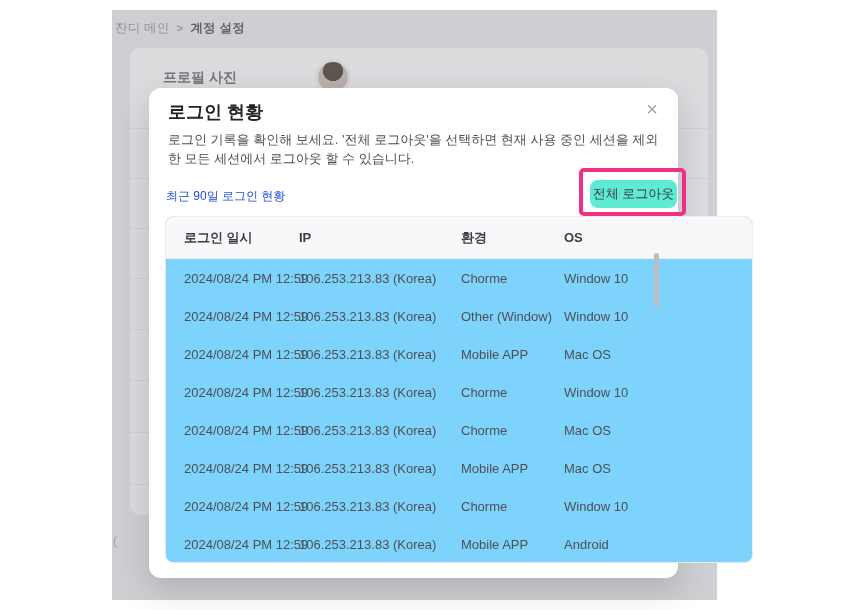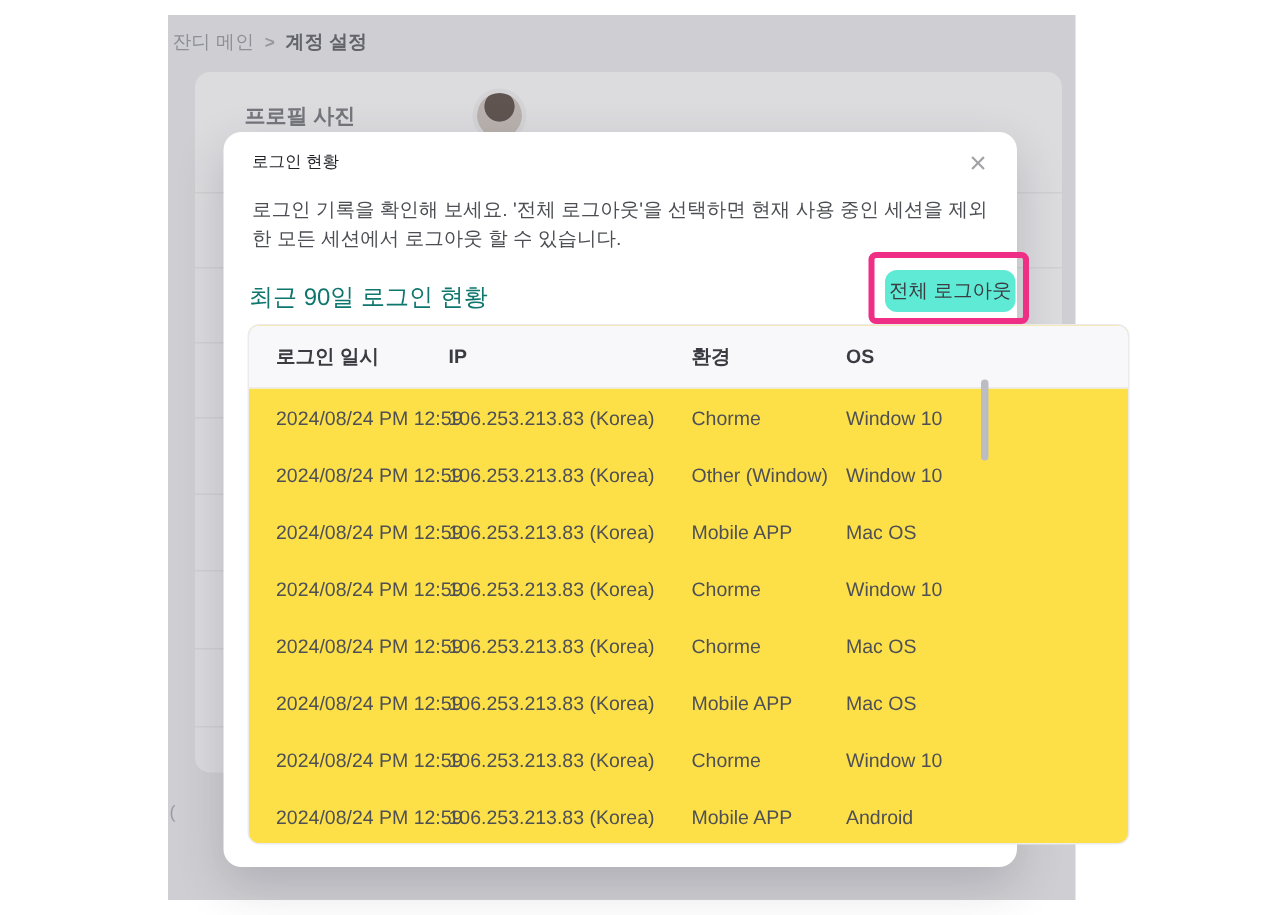--- a/index.html
+++ b/index.html
@@ -24,38 +24,38 @@
                background:radial-gradient(circle at 50% 30%, #5f5450 0 38%, #b9b1ad 40%);
                box-shadow:0 0 0 3px #d4d4d7; }
   .frag { position:absolute; font-size:12px; color:#9b9ca1; }
   .frag-left  { left:113px; top:534px; }
   .frag-right { left:672px; top:534px; }
 
   
   .modal { position:absolute; left:149px; top:88px; width:529px; height:490px;
            background:#ffffff; border-radius:12px;
            box-shadow:0 12px 32px rgba(45,45,60,.20); }
-  .modal-title { position:absolute; left:19px; top:12px; font-size:11px;
-                 font-weight:400; color:#222327; }
+  .modal-title { position:absolute; left:19px; top:12px; font-size:18px;
+                 font-weight:700; color:#222327; }
   .close-btn { position:absolute; left:491px; top:9px; width:24px; height:24px;
                text-align:center; line-height:24px; font-size:20px; color:#a2a3a8;
                cursor:pointer; background:none; border:none; }
   .modal-desc { position:absolute; left:19px; top:42px; width:498px; font-size:13px;
                 line-height:19px; color:#4c4e53; }
-  .period-label { position:absolute; left:17px; top:100px; font-size:16px; color:#0f766e; }
+  .period-label { position:absolute; left:17px; top:100px; font-size:12px; color:#1d4ed8; }
   .logout-btn { position:absolute; left:441px; top:92px; width:87px; height:28px;
                 background:#5eead4; border:none; border-radius:8px; font-size:13px;
                 color:#3b3d42; font-family:"Liberation Sans",sans-serif; cursor:pointer; }
   .annotation { position:absolute; left:430px; top:80px; width:107px; height:48px;
                 border:4px solid var(--annotation,#EF2F86); border-radius:5px;
                 background:transparent; pointer-events:none; }
 
   
   .table { position:absolute; left:16px; top:128px; width:588px; height:347px;
-           border:1px solid #ebebee; border-radius:8px; background:#fde047; overflow:hidden; }
+           border:1px solid #ebebee; border-radius:8px; background:#7dd3fc; overflow:hidden; }
   .thead, .tr { display:grid; grid-template-columns:133px 162px 103px 1fr; align-items:center; }
   .thead { height:42px; background:#f8f8fa; border-bottom:1px solid #ececef; }
   .th { font-size:13px; font-weight:700; color:#3b3c41; }
   .tr { height:38px; }
   .td { font-size:13px; color:#4e5055; white-space:nowrap; }
   .th:first-child, .td:first-child { padding-left:18px; }
   .scroll-thumb { position:absolute; left:488px; top:36px; width:5px; height:54px;
                   border-radius:3px; background:#bcbdc2; cursor:grab; }
 </style>
 </head>

